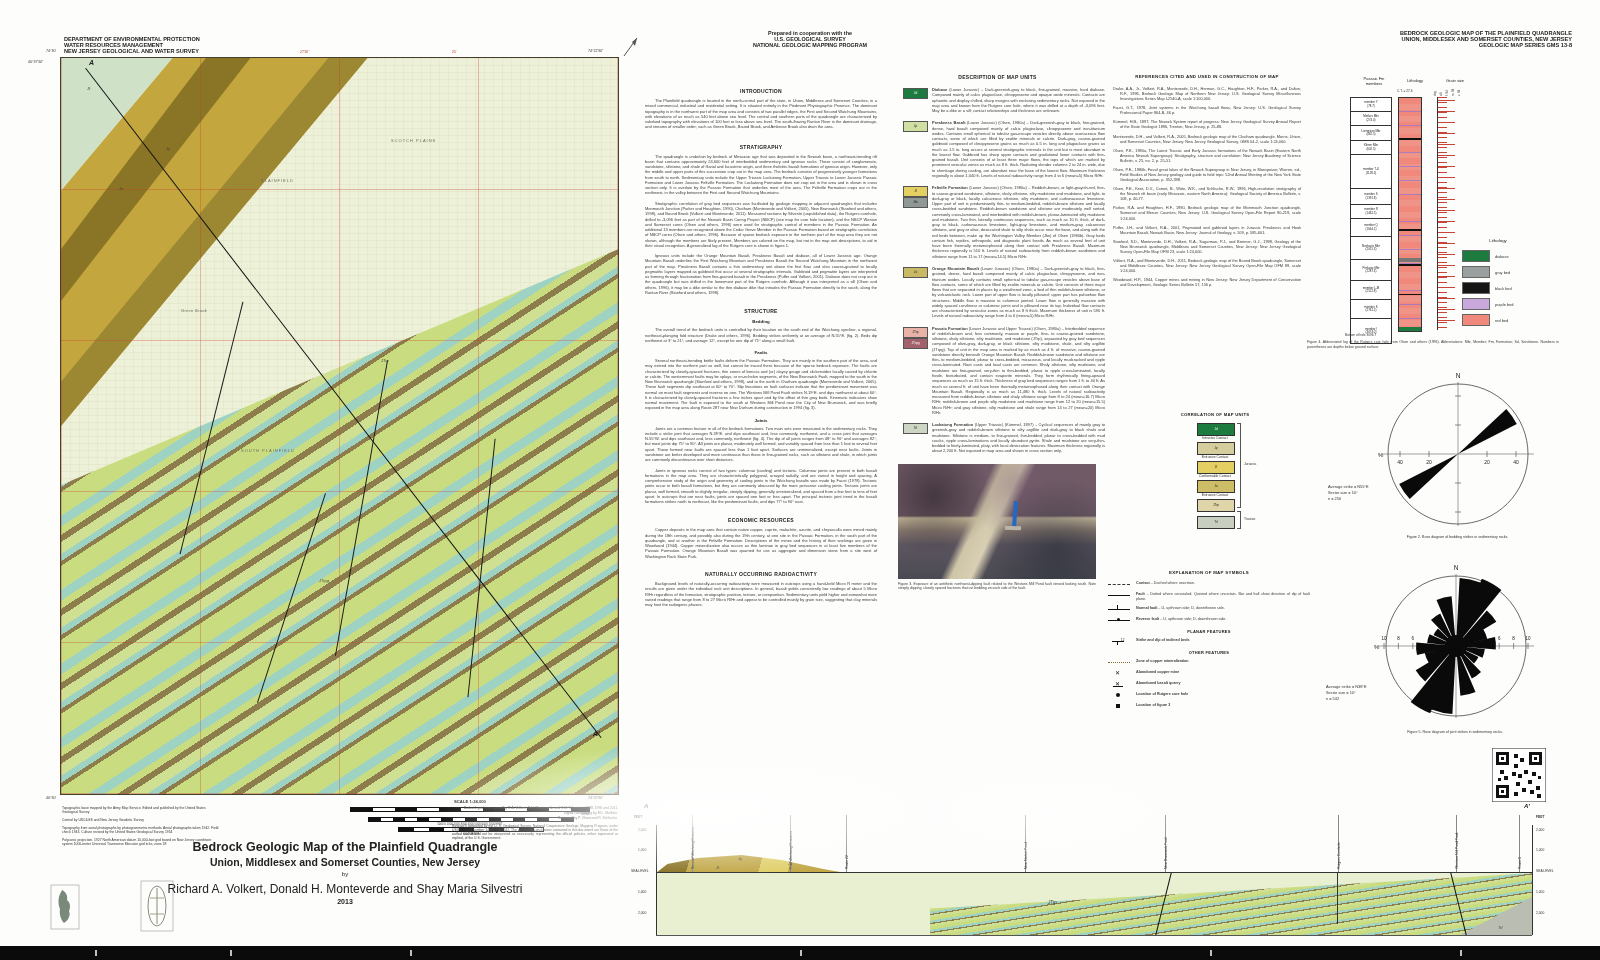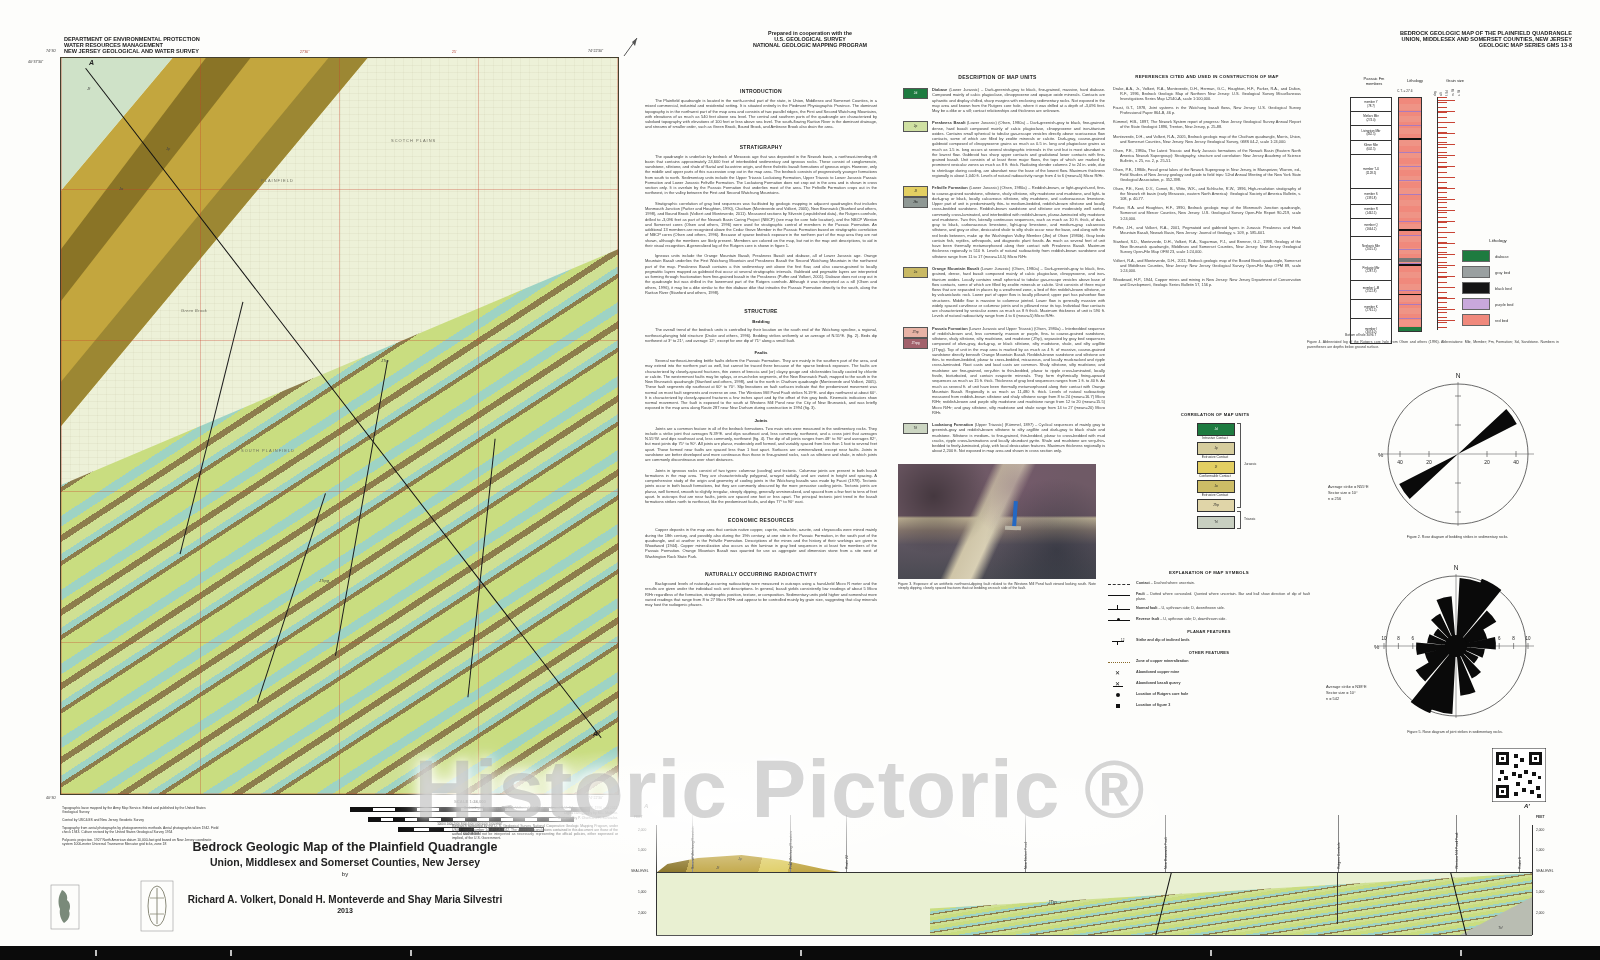--- a/index.html
+++ b/index.html
@@ -602,39 +602,38 @@
     <p class="micro" style="margin:0 0 1px 0;">Bedrock geology mapped by R.A. Volkert, D.H. Monteverde and S.M. Silvestri in 1988, 1996 and 2011.</p>
     <p class="micro" style="margin:0 0 1px 0;">Digital cartography by M.L. Mallette.</p>
     <p class="micro" style="margin:0 0 4px 0;">Reviewed by P. Olsen and R. Schlische.</p>
     <p class="micro" style="margin:0;text-align:justify;">Research supported by the U. S. Geological Survey, National Cooperative Geologic Mapping Program, under USGS award number 140A94-A-1242. The views and conclusions contained in this document are those of the author and should not be interpreted as necessarily representing the official policies, either expressed or implied, of the U.S. Government.</p>
   </div>
 
   <div class="abs" style="left:95px;top:840px;width:500px;text-align:center;z-index:31;">
     <div style="font-size:12.5px;font-weight:bold;color:#222;">Bedrock Geologic Map of the Plainfield Quadrangle</div>
     <div style="font-size:10.5px;font-weight:bold;color:#222;margin-top:2px;">Union, Middlesex and Somerset Counties, New Jersey</div>
     <div style="font-size:6px;margin-top:3px;">by</div>
-    <div style="font-size:10px;font-weight:bold;margin-top:17px;">Richard A. Volkert, Donald H. Monteverde and Shay Maria Silvestri</div>
+    <div style="font-size:12px;font-weight:normal;margin-top:5px;">Richard A. Volkert, Donald H. Monteverde and Shay Maria Silvestri</div>
     <div style="font-size:7px;font-weight:bold;margin-top:2px;">2013</div>
   </div>
 
   <svg class="abs" style="left:50px;top:884px;" width="30" height="46" viewBox="0 0 30 46">
     <rect x="1" y="1" width="28" height="44" fill="none" stroke="#999" stroke-width="0.6"></rect>
     <path d="M12,6 C16,8 18,12 17,16 C20,18 21,23 19,27 C21,31 18,37 14,39 C11,36 9,30 10,25 C8,21 8,14 10,10 Z" fill="#7a8a7a"></path>
   </svg>
   <svg class="abs" style="left:140px;top:880px;" width="34" height="52" viewBox="0 0 34 52">
     <rect x="1" y="1" width="32" height="50" fill="none" stroke="#999" stroke-width="0.6"></rect>
     <ellipse cx="17" cy="26" rx="9" ry="20" fill="none" stroke="#8a8a7a" stroke-width="1"></ellipse>
     <line x1="17" y1="8" x2="17" y2="44" stroke="#8a8a7a" stroke-width="1"></line>
     <line x1="10" y1="18" x2="24" y2="18" stroke="#8a8a7a" stroke-width="0.8"></line>
     <line x1="10" y1="34" x2="24" y2="34" stroke="#8a8a7a" stroke-width="0.8"></line>
   </svg>
 
   <div class="abs fog" style="left:430px;top:745px;width:560px;height:130px;background:radial-gradient(closest-side,rgba(255,255,255,.95),rgba(255,255,255,0));"></div>
   <div class="abs fog" style="left:880px;top:758px;width:340px;height:110px;background:radial-gradient(closest-side,rgba(255,255,255,.7),rgba(255,255,255,0));"></div>
-  <div id="wm" class="abs">Historic Pictoric ®</div>
 
   <div id="bottombar" class="abs">
     <span class="btick" style="left:95px;"></span>
       <span class="btick" style="left:230px;"></span>
     <span class="btick" style="left:410px;"></span>
       <span class="btick" style="left:800px;"></span>
     <span class="btick" style="left:1210px;"></span>
       <span class="btick" style="left:1460px;"></span>
   </div>
 

